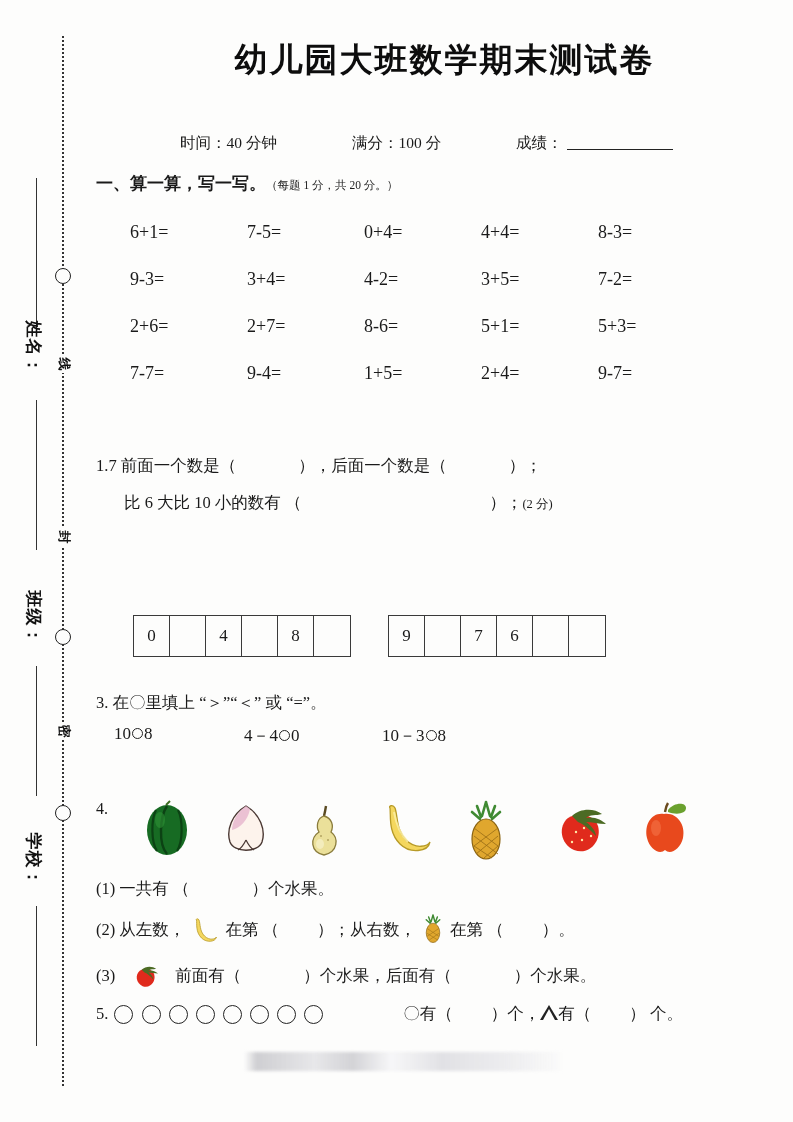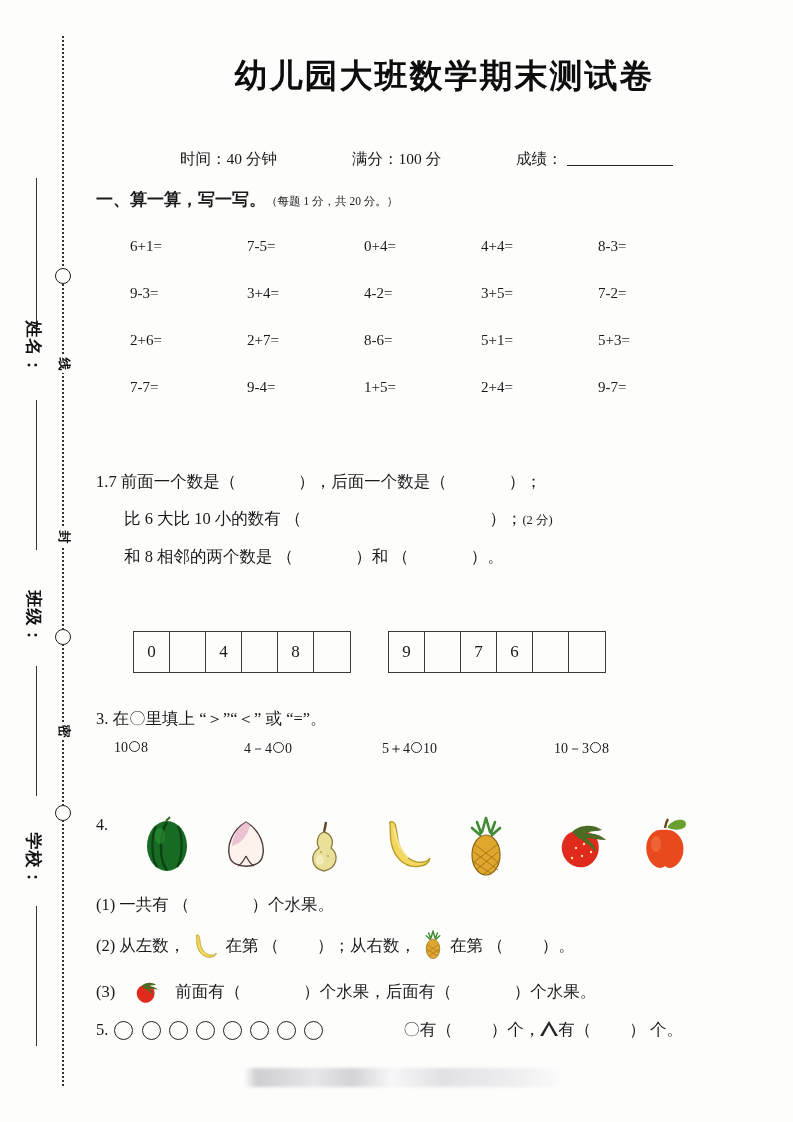--- a/index.html
+++ b/index.html
@@ -82,21 +82,20 @@
     box-sizing: border-box;
   }
 
   
   .sheet {
     position: absolute;
     left: 96px;
     top: 0;
     width: 697px;
     height: 1061px;
-    margin-top: 16px;
   }
 
   .paper-title {
     position: absolute;
     left: 0;
     top: 38px;
     width: 697px;
     text-align: center;
     font-size: 33px;
     font-weight: bold;
@@ -147,21 +146,21 @@
     left: 34px;
     top: 222px;
     width: 640px;
   }
   .calc-row {
     display: flex;
     height: 47px;
   }
   .calc-cell {
     width: 117px;
-    font-size: 15px;
+    font-size: 18px;
     white-space: nowrap;
   }
 
   
   .q {
     position: absolute;
     left: 0;
     font-size: 16.5px;
     white-space: nowrap;
   }
@@ -178,21 +177,21 @@
   .q4b { top: 914px; left: 0px; }
   .q4c { top: 962px; left: 0px; }
   .q5  { top: 1003px; left: 0px; }
   .gap-s { display:inline-block; width:38px; }
   .gap-m { display:inline-block; width:62px; }
   .gap-l { display:inline-block; width:128px; }
   .pts   { font-size: 12.5px; }
 
   
   .cmp-row { display: flex; }
-  .cmp-cell { font-size: 14px; white-space: nowrap; }
+  .cmp-cell { font-size: 17px; white-space: nowrap; }
   .cmp-w1 { width: 130px; }
   .cmp-w2 { width: 138px; }
   .cmp-w3 { width: 172px; }
   .circ-op {
     display: inline-block;
     width: 11px; height: 11px;
     border: 1.4px solid #222;
     border-radius: 50%;
     vertical-align: 0px;
     margin: 0 1px;
@@ -393,23 +392,20 @@
     </div>
   </div>
 
 
   <div class="q q1a">
     <span>1.7 前面一个数是（</span><span class="gap-m"></span><span>），后面一个数是（</span><span class="gap-m"></span><span>）；</span>
   </div>
   <div class="q q1b">
     <span>比 6 大比 10 小的数有 （</span><span class="gap-l"></span><span style="display:inline-block;width:60px;"></span><span>）；</span><span class="pts">(2 分)</span>
   </div>
-  <div class="q q1c">
-    <span>和 8 相邻的两个数是 （</span><span class="gap-m"></span><span>）和 （</span><span class="gap-m"></span><span>）。</span>
-  </div>
 
   <div class="numtables">
     <div class="numtable t1">
       <div class="numcell">0</div>
       <div class="numcell"></div>
       <div class="numcell">4</div>
       <div class="numcell"></div>
       <div class="numcell">8</div>
       <div class="numcell"></div>
     </div>
@@ -421,21 +417,20 @@
       <div class="numcell"></div>
       <div class="numcell"></div>
     </div>
   </div>
 
   <div class="q q3">3. 在〇里填上 “＞”“＜” 或 “=”。</div>
   <div class="q q3r1">
     <div class="cmp-row">
       <div class="cmp-cell cmp-w1"><span>10</span><span class="circ-op"></span><span>8</span></div>
       <div class="cmp-cell cmp-w2"><span>4－4</span><span class="circ-op"></span><span>0</span></div>
-      <div class="cmp-cell cmp-w3"><span>5＋4</span><span class="circ-op"></span><span>10</span></div>
       <div class="cmp-cell"><span>10－3</span><span class="circ-op"></span><span>8</span></div>
     </div>
   </div>
 
   <div class="q q4">4.</div>
 
   <div class="fruit-row">
 
     <span class="fruit" style="left:0px;">
       <svg width="54" height="58" viewBox="0 0 54 58">

